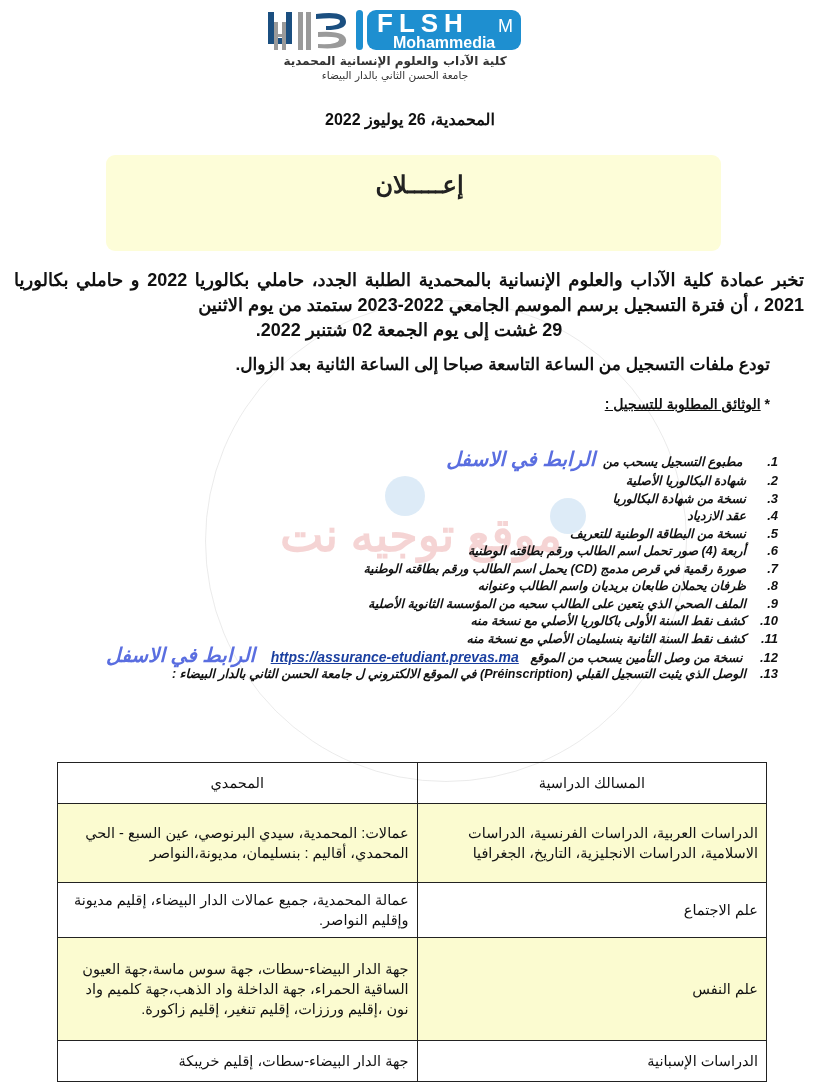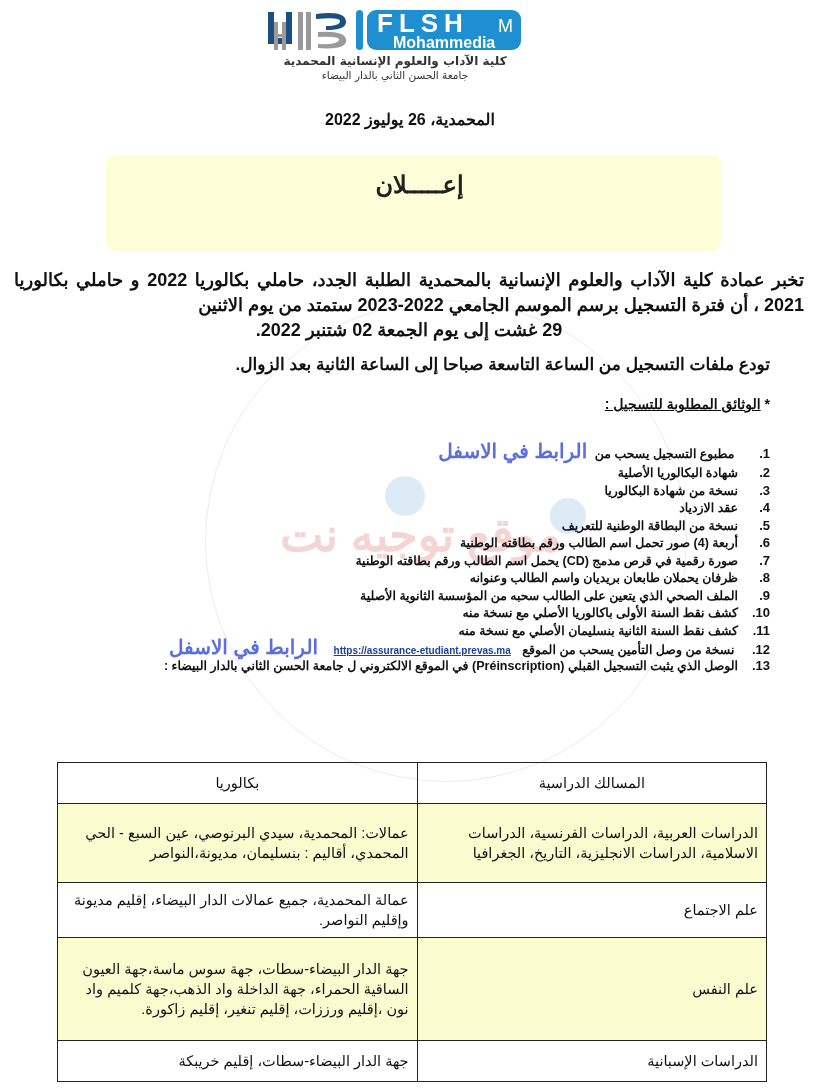--- a/index.html
+++ b/index.html
@@ -21,26 +21,26 @@
   .title-1 { position:absolute; left:12px; right:0; top:16px; text-align:center; font-family:"Liberation Sans", sans-serif; font-weight:bold; font-size:24px; color:#222; direction:rtl; }
   .title-2 { position:absolute; left:0; right:0; top:46px; text-align:center; font-family:"Liberation Sans", sans-serif; font-weight:bold; font-size:24px; color:#222; direction:rtl; }
 
   .intro { left:14px; top:268px; width:790px; direction:rtl; text-align:justify; font-family:"Liberation Sans", sans-serif; font-weight:bold; font-size:18px; line-height:25px; color:#111; }
   .intro .last { text-align:center; }
   .deposit { left:150px; top:354px; width:620px; direction:rtl; text-align:right; font-family:"Liberation Sans", sans-serif; font-weight:bold; font-size:17px; color:#111; }
 
   .docs-heading { left:400px; top:396px; width:370px; direction:rtl; text-align:right; font-family:"Liberation Sans", sans-serif; font-weight:bold; font-size:14px; }
   .docs-heading span { text-decoration:underline; }
 
-  .doc-list { left:10px; top:438px; width:760px; direction:rtl; margin:0; padding:0; list-style:none; font-family:"Liberation Sans", sans-serif; font-weight:bold; font-size:12.5px; }
+  .doc-list { left:10px; top:438px; width:760px; direction:rtl; margin:8px; padding:0; list-style:none; font-family:"Liberation Sans", sans-serif; font-weight:bold; font-size:12.5px;font-style:italic; }
   .doc-item { height:17.5px; line-height:17.5px; white-space:nowrap; text-align:right; }
   .doc-item .num { display:inline-block; width:26px; text-align:right; direction:ltr; font-size:13px; }
   .doc-item .txt { padding-right:6px; }
   .link-blue { color:#5a6ee0; font-size:20px; font-weight:bold; margin-right:4px; }
-  .url { color:#1a3fa0; text-decoration:underline; direction:ltr; unicode-bidi:embed; font-size:10px; margin:0 8px; }
+  .url { color:#1a3fa0; text-decoration:underline; direction:ltr; unicode-bidi:embed; font-size:14px; margin:0 8px; }
   .doc-item.first { height:26px; line-height:26px; }
 
   
   .wm-circle { left:205px; top:300px; width:480px; height:480px; border:1.5px solid #ddd; border-radius:50%; opacity:.6; }
   .wm-text { left:280px; top:508px; font-family:"Liberation Sans", sans-serif; font-weight:bold; font-size:46px; color:#f2c6c6; direction:rtl; opacity:.75; }
   .wm-dot1 { left:385px; top:476px; width:40px; height:40px; border-radius:50%; background:#cfe2f3; opacity:.7; }
   .wm-dot2 { left:550px; top:498px; width:36px; height:36px; border-radius:50%; background:#cfe2f3; opacity:.7; }
 
   
   table.zones { position:absolute; left:57px; top:762px; width:710px; border-collapse:collapse; direction:rtl; font-family:"Liberation Sans", sans-serif; font-size:14.5px; }
@@ -124,21 +124,21 @@
     <a class="url">https://assurance-etudiant.prevas.ma</a>
     <a class="link-blue">الرابط في الاسفل</a>
   </li>
   <li class="doc-item"><span class="num">.13</span><span class="txt">الوصل الذي يثبت التسجيل القبلي (Préinscription) في الموقع الالكتروني ل جامعة الحسن الثاني بالدار البيضاء :</span></li>
 </ol>
 
 <table class="zones">
   <thead>
     <tr>
       <th class="c1">المسالك الدراسية</th>
-      <th class="c2">بكالوريا</th>
+      <th class="c2">المحمدي</th>
     </tr>
   </thead>
   <tbody>
     <tr class="row1 hl">
       <td>الدراسات العربية، الدراسات الفرنسية، الدراسات الاسلامية، الدراسات الانجليزية، التاريخ، الجغرافيا</td>
       <td class="top">عمالات: المحمدية، سيدي البرنوصي، عين السبع - الحي المحمدي، أقاليم : بنسليمان، مديونة،النواصر</td>
     </tr>
     <tr class="row2">
       <td>علم الاجتماع</td>
       <td class="top">عمالة المحمدية، جميع عمالات الدار البيضاء، إقليم مديونة وإقليم النواصر.</td>

